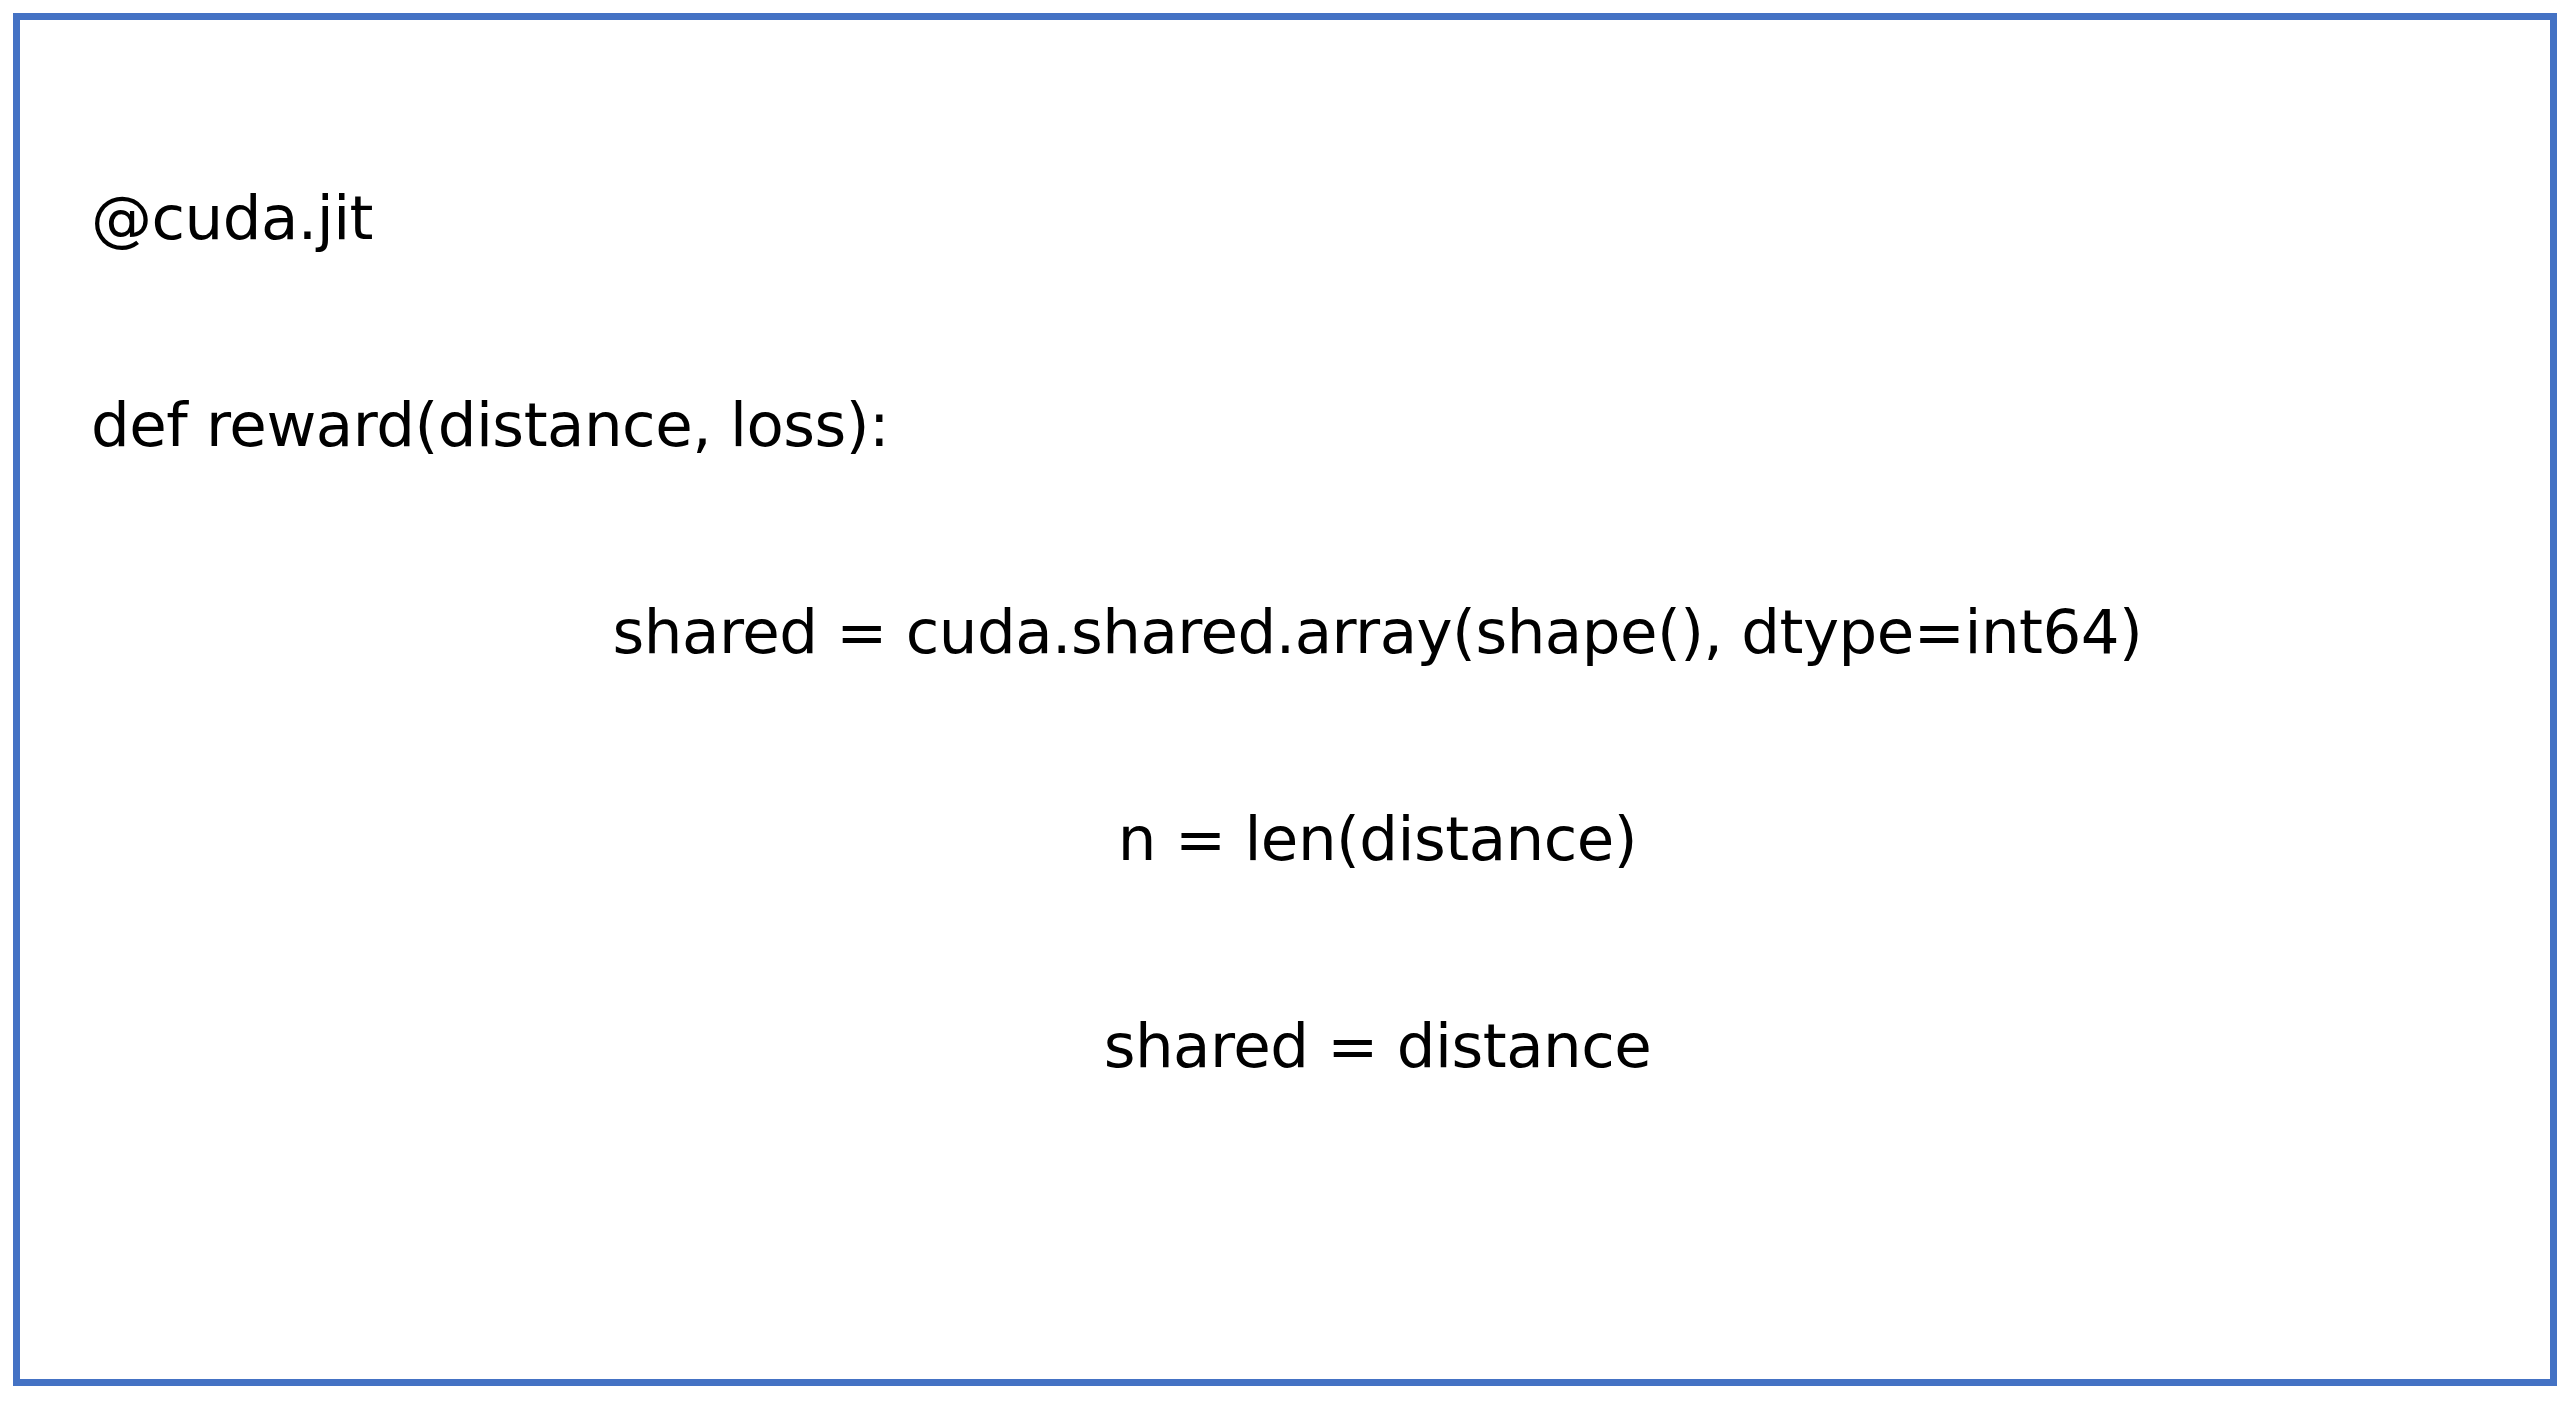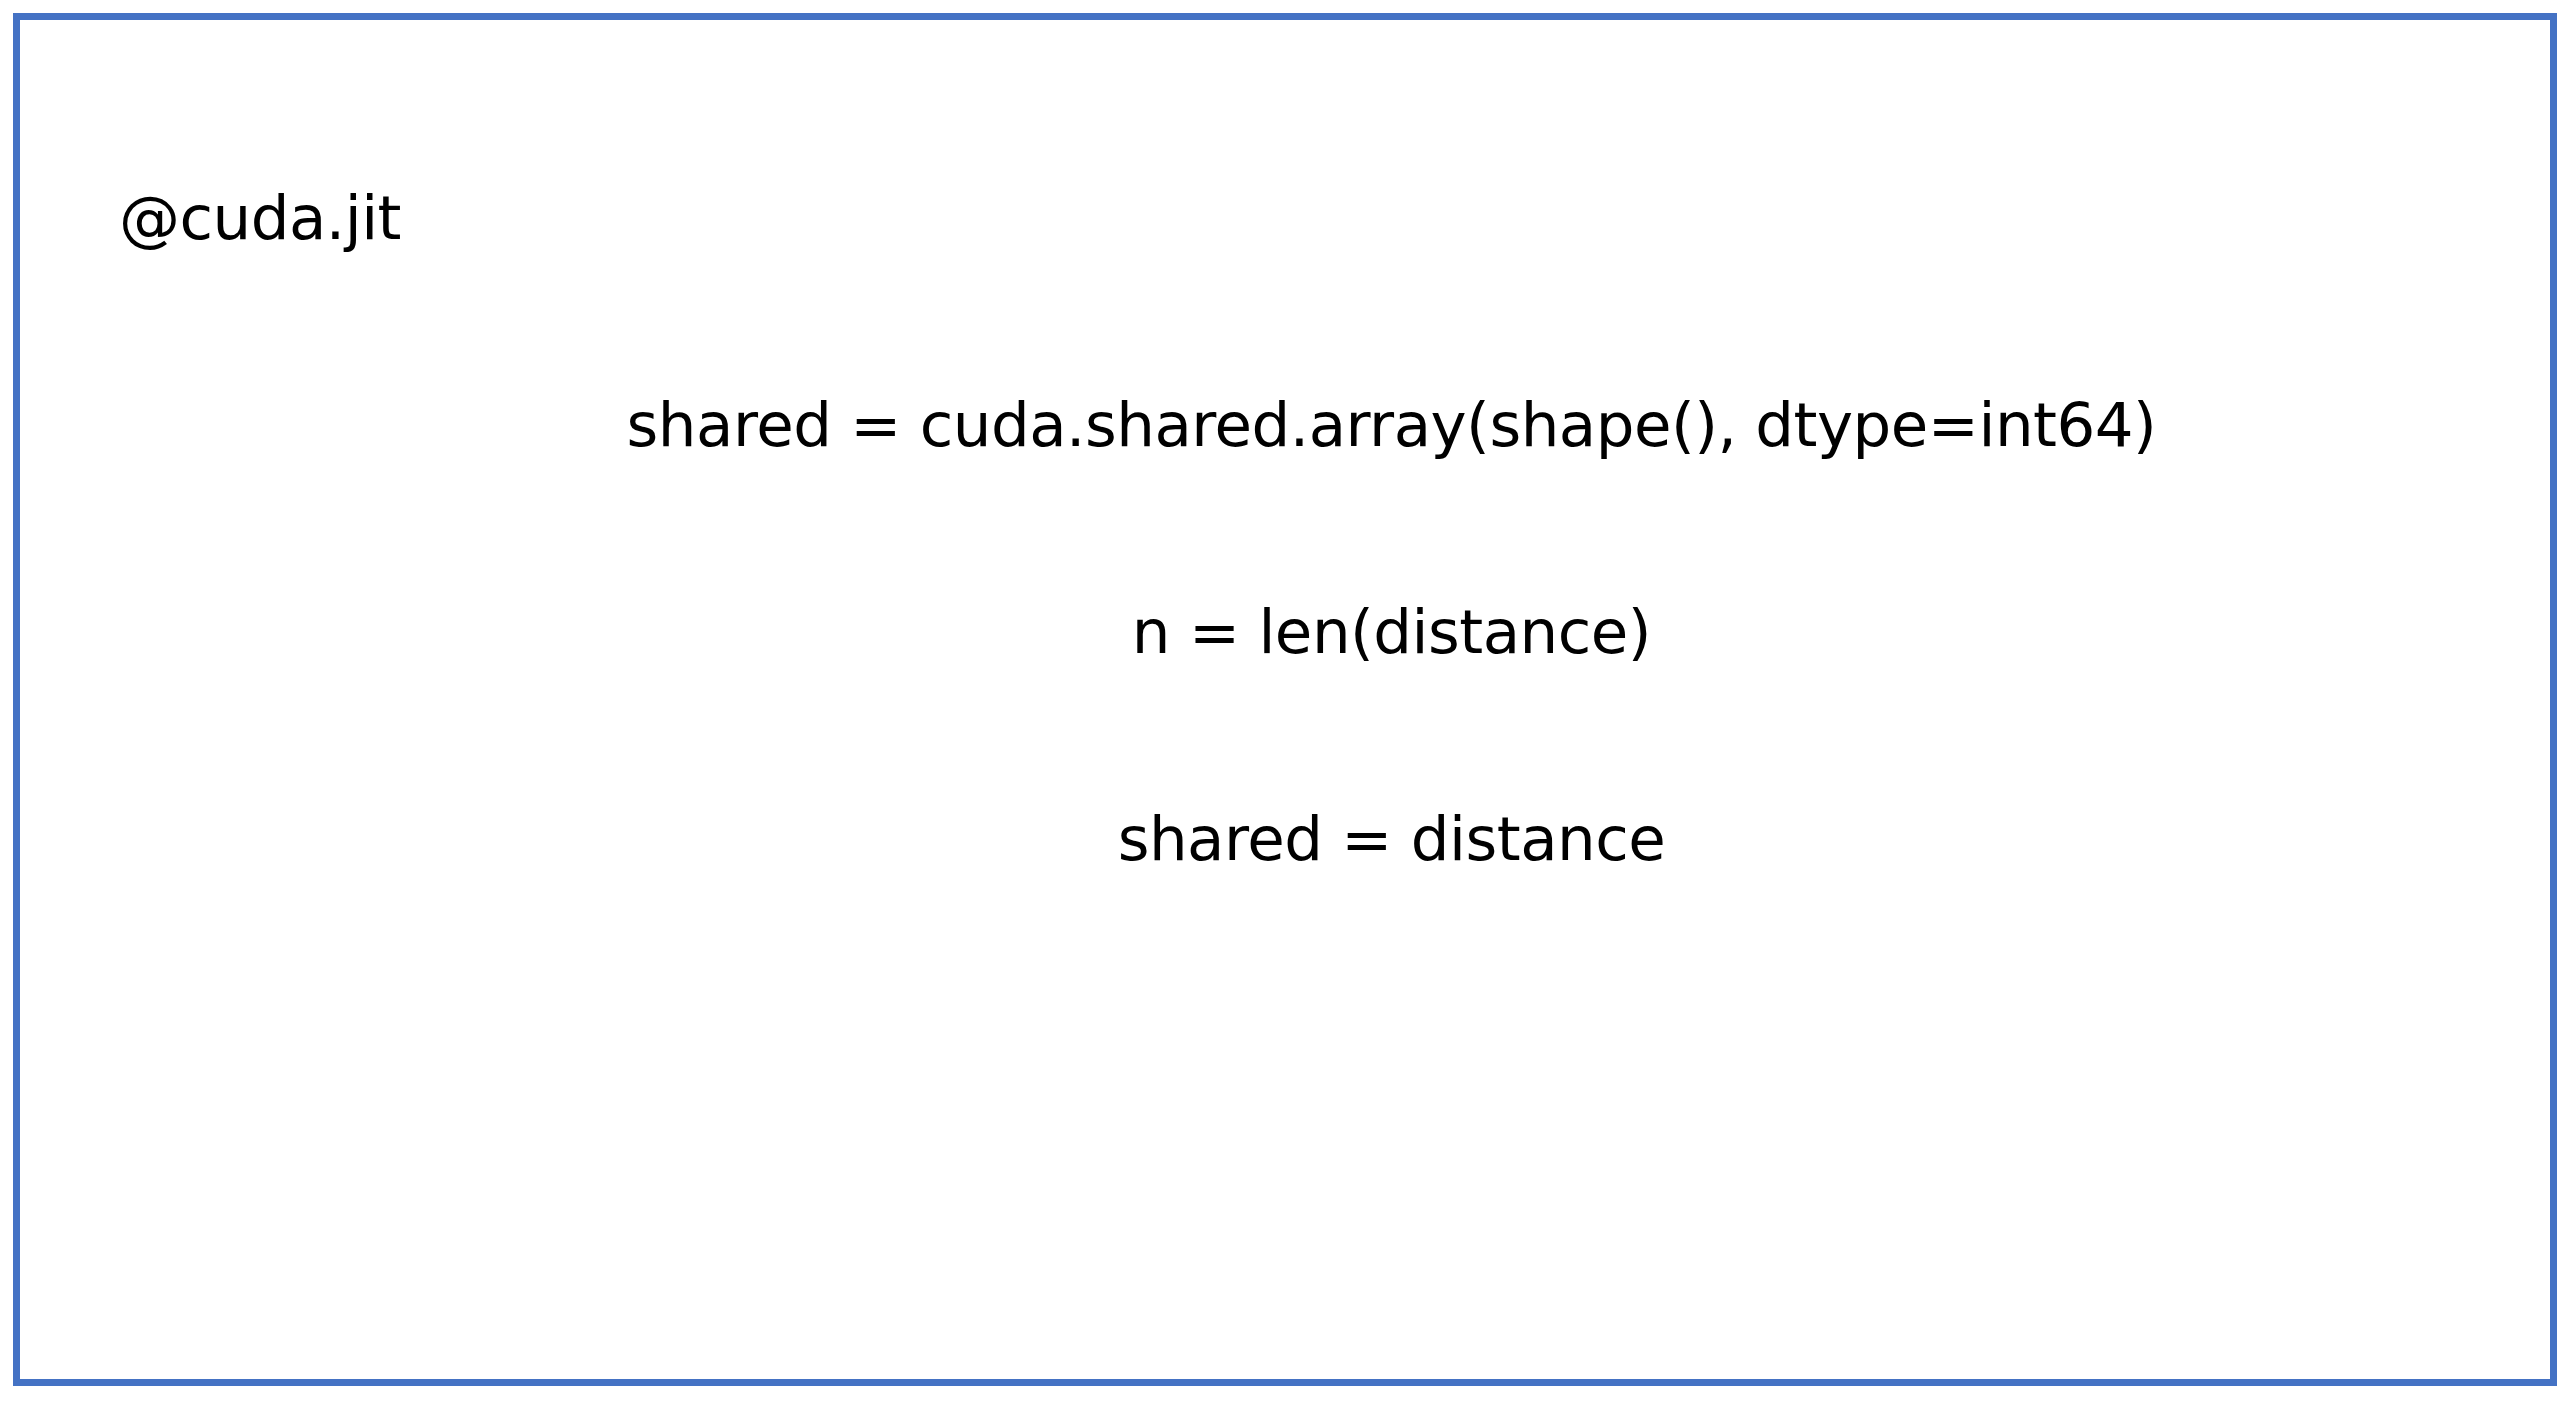--- a/index.html
+++ b/index.html
@@ -38,32 +38,32 @@
     white-space: pre;
     letter-spacing: -0.5px;
   }
 
   .code-line {
     display: block;
     height: 69px;
     white-space: pre;
     font-family: "DejaVu Sans", "Liberation Sans", sans-serif;
     color: #000000;
-    margin-left: 28px;
   }
 
   .indent-0 { padding-left: 0px; }
   .indent-1 { padding-left: 124px; text-align: center; }
 </style>
 </head>
 <body>
 
 <div id="code-card">
   <div id="code-block">
     <code class="code-line indent-0">@cuda.jit</code>
+    <code class="code-line indent-0">def reward(distance, loss):</code>
     <code class="code-line indent-1">shared = cuda.shared.array(shape(), dtype=int64)</code>
     <code class="code-line indent-1">n = len(distance)</code>
     <code class="code-line indent-1">shared = distance</code>
     
     
     
     
     
   </div>
 </div>

